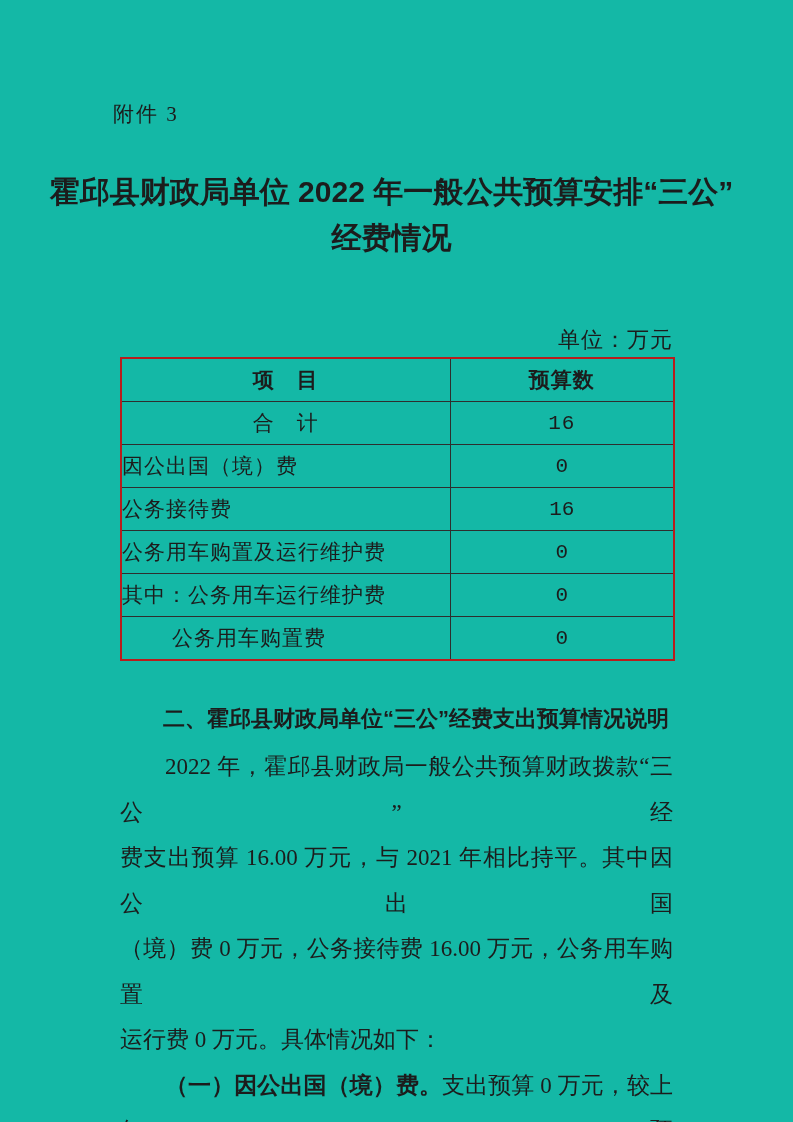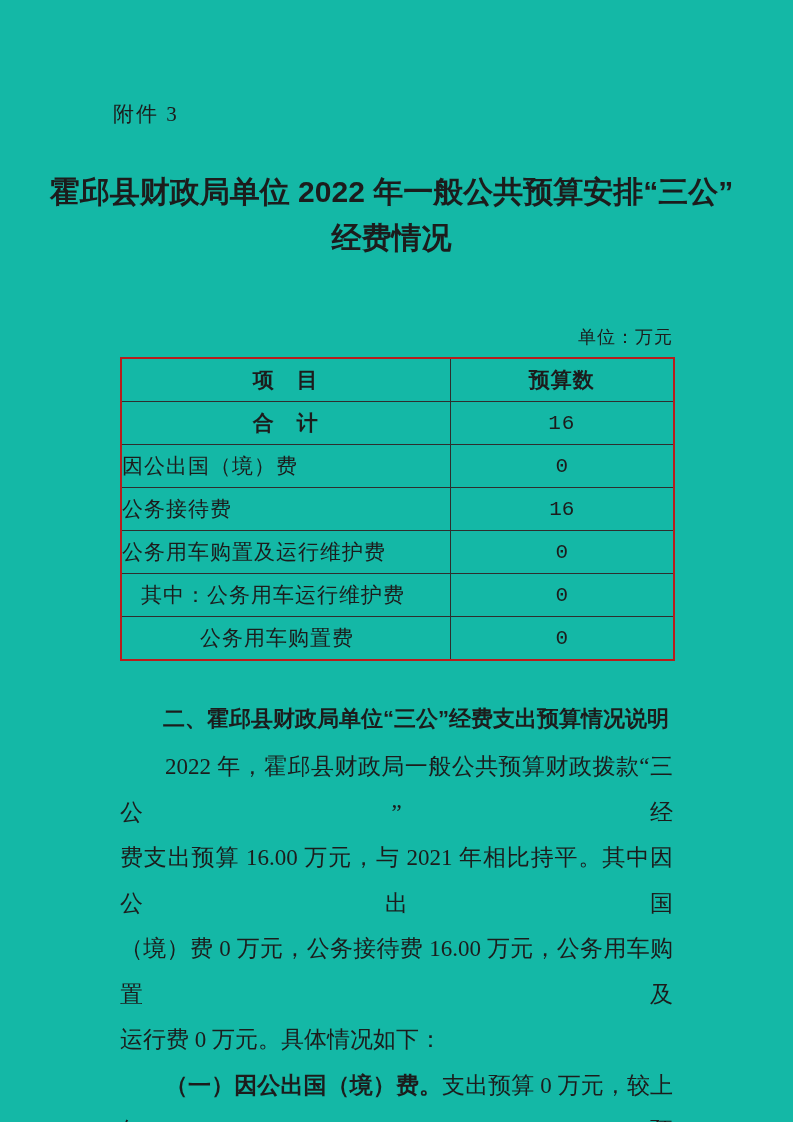--- a/index.html
+++ b/index.html
@@ -25,40 +25,40 @@
   .t-hei{font-family:"Liberation Sans","DejaVu Sans",sans-serif;}
   .s-heading{
     position:absolute;left:163px;
     font-family:"Liberation Sans","DejaVu Sans",sans-serif;
     font-weight:700;font-size:22px;white-space:nowrap;
   }
   .s1{top:291px;}
   .s2{top:704px;}
   .unit-note{
     position:absolute;top:325px;left:120px;width:553px;
-    text-align:right;font-size:18px;letter-spacing:1px;
+    text-align:right;font-size:22px;letter-spacing:1px;
   }
   table.budget{
     position:absolute;left:120px;top:357px;
     width:553px;border-collapse:collapse;table-layout:fixed;
     border:2px solid #b91c1c;
   }
   table.budget th,table.budget td{
     border:1px solid #2e2e2e;
     height:42px;padding:0;
     font-size:21px;font-weight:400;
     vertical-align:middle;
   }
   col.c-item{width:329px;}
   col.c-val{width:224px;}
   table.budget thead th{font-weight:700;text-align:center;letter-spacing:1px;}
-  tr.row-total td{font-weight:700;text-align:center;letter-spacing:1px;}
+  tr.row-total td{font-weight:400;text-align:center;letter-spacing:1px;}
   td.cell-label{text-align:left;padding-left:10px;letter-spacing:1px;}
-  tr.row-sub1 td.cell-label{padding-left:19px;}
-  tr.row-sub2 td.cell-label{padding-left:78px;}
+  tr.row-sub1 td.cell-label{}
+  tr.row-sub2 td.cell-label{padding-left:50px;}
   td.cell-value{text-align:center;font-family:Liberation Mono, monospace;}
   tr.row-total td.cell-value{font-weight:400;}
   .body-text{
     position:absolute;left:120px;top:744px;width:553px;
     font-size:23px;line-height:45.5px;
   }
   .jline{
     text-align:justify;
     text-align-last:justify;
     text-justify:inter-character;

